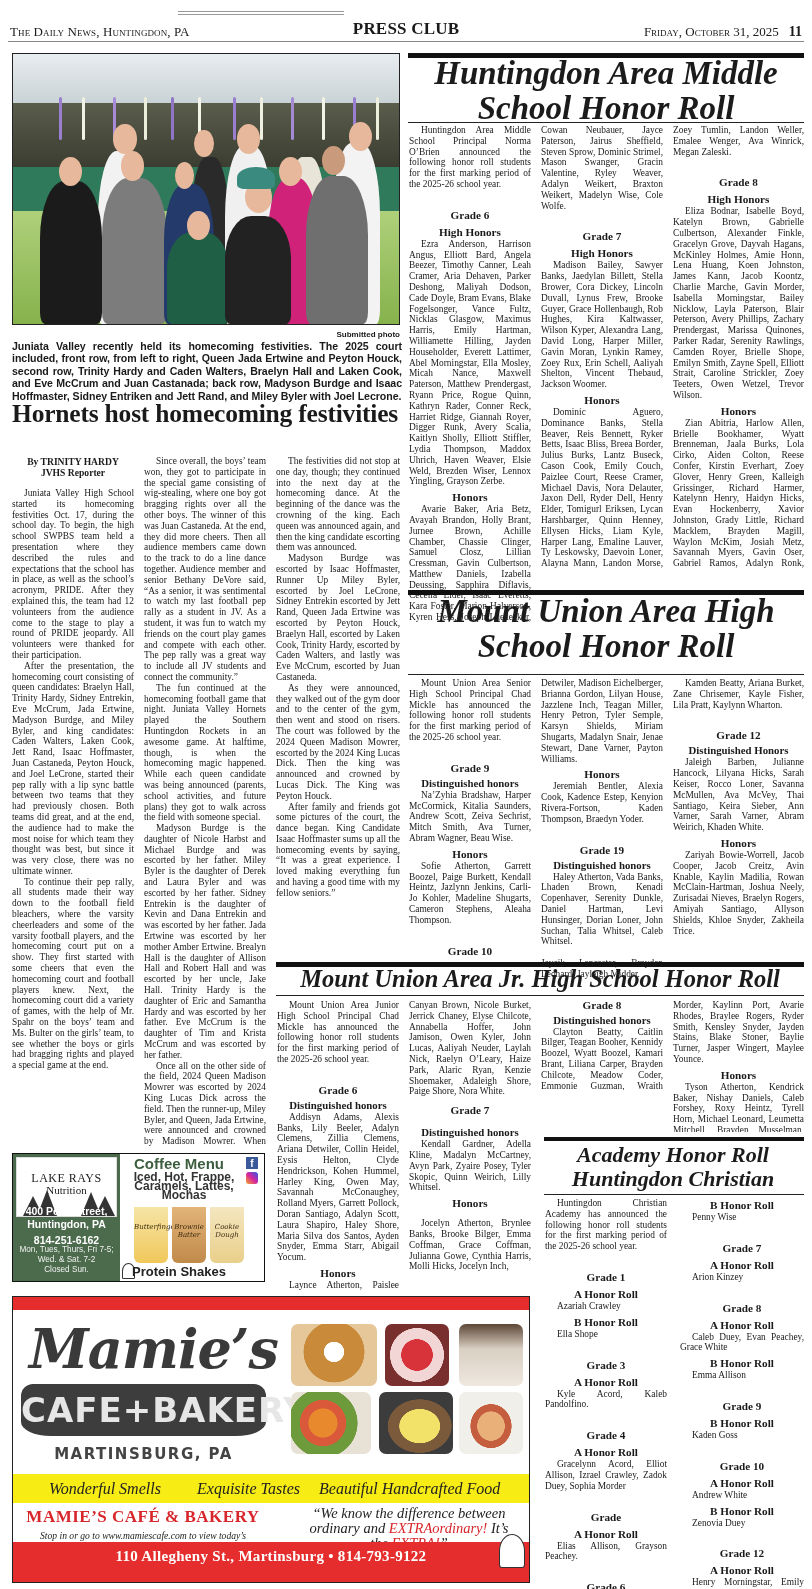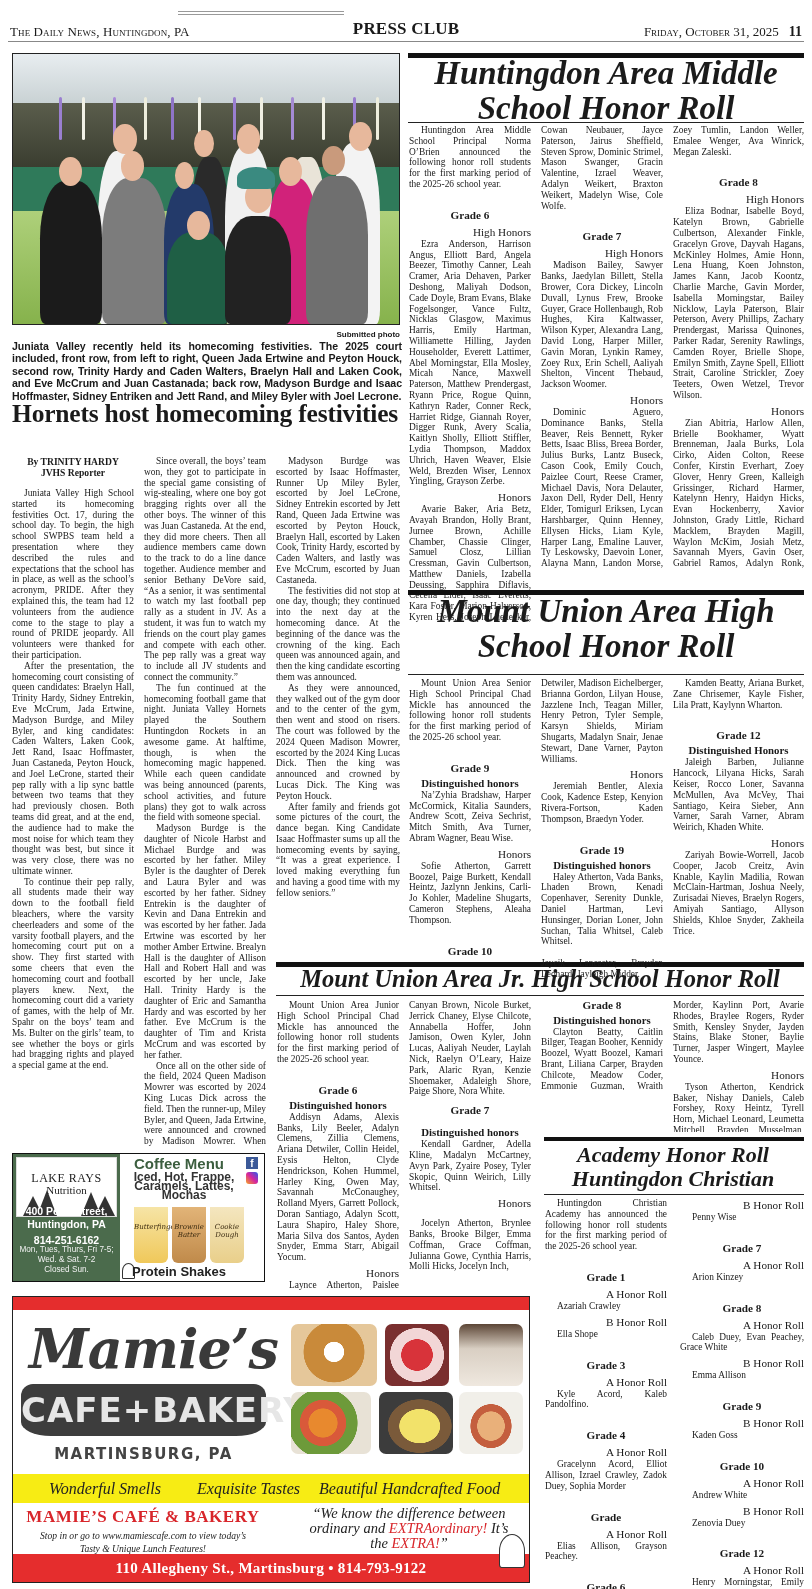--- a/index.html
+++ b/index.html
@@ -25,21 +25,21 @@
 .headline{left:12px;width:392px;top:399px;font-size:25.5px;font-weight:bold;white-space:nowrap;letter-spacing:-.2px}
 .col{position:absolute;font-size:9.4px;line-height:10.8px;text-align:justify;hyphens:none}
 .col p{text-indent:12px}
 .byline{text-align:center;font-weight:bold;font-size:9.6px;line-height:11px;margin-bottom:10px}
 .byline div{text-indent:0}
 .sec-rule{position:absolute;height:6px;background:#111}
 .sec-title{position:absolute;text-align:center;font-weight:bold;font-style:italic;color:#1b1b1b;line-height:1}
 .thin{position:absolute;height:0;border-top:1px solid #222}
 .hr-col{position:absolute;font-size:9.4px;line-height:10.8px;text-align:justify}
 .hr-col .g{text-align:center;font-weight:bold;font-size:11.2px;line-height:14px;margin:18px 0 1px}
-.hr-col .h{text-align:right;font-weight:normal;font-size:11.2px;line-height:14px;margin:3px 0 0}
+.hr-col .h{text-align:center;font-weight:bold;font-size:11.2px;line-height:14px;margin:3px 0 0}
 .hr-col .dh{text-align:center;font-weight:bold;font-size:10.8px;line-height:14px;margin:1px 0 0}
 .hr-col p{text-indent:12px}
 .hr-col p.noind{text-indent:0}
 
 .ad1{left:12px;top:1153px;width:253px;height:129px;border:1.5px solid #111;background:#fff}
 .ad1-left{position:absolute;left:0;top:0;width:107px;height:100%;background:#4b6b4c}
 .ad1-logo{position:absolute;left:3px;top:3px;width:101px;height:60px;background:#fff;border:1px solid #ddd}
 .ad1-logo .mtn{position:absolute;bottom:0;width:0;height:0;border-left:10px solid transparent;border-right:10px solid transparent;border-bottom:20px solid #333}
 .ad1-logo .t1{position:absolute;left:0;width:100%;top:13px;text-align:center;font-size:12px;letter-spacing:.5px;color:#222}
 .ad1-logo .t2{position:absolute;left:0;width:100%;top:26px;text-align:center;font-size:11px;color:#222}
@@ -60,21 +60,21 @@
 .ad2-mamie{position:absolute;left:8px;top:0;font-family:"DejaVu Serif",serif;font-style:italic;font-weight:bold;font-size:54px;color:#3a3a3a;letter-spacing:-1px}
 .ad2-banner{position:absolute;left:0;top:67px;width:245px;height:52px;background:#3d3d3d;border-radius:12px 12px 30px 30px/12px 12px 14px 14px;color:#e6e6e6;text-align:center;font-family:"DejaVu Sans",sans-serif;font-weight:bold;font-size:34px;line-height:52px;letter-spacing:1px}
 .ad2-town{position:absolute;left:0;width:245px;top:128px;text-align:center;font-family:"DejaVu Sans",sans-serif;font-weight:bold;font-size:15px;color:#444;letter-spacing:1.5px}
 .ad2-food{position:absolute;width:86px;height:62px;border-radius:7px}
 .ad2-yellow{position:absolute;left:0;top:177px;width:100%;height:29px;background:#f7ec14;font-style:italic;font-size:16px;line-height:29px;color:#222}
 .ad2-yellow span{position:absolute}
 .ad2-name{position:absolute;left:0;width:260px;top:210px;text-align:center;color:#d8262b;font-weight:bold;font-size:17px;letter-spacing:.5px}
 .ad2-stop{position:absolute;left:0;width:260px;top:232px;text-align:center;font-style:italic;font-size:9.6px;line-height:13px;color:#222}
 .ad2-quote{position:absolute;left:290px;width:212px;top:209px;text-align:center;font-style:italic;font-size:14.5px;line-height:15px;color:#222}
 .ad2-quote .red{color:#d8262b}
-.ad2-bot{position:absolute;left:0;bottom:0;width:100%;height:28px;background:#e52d2d;color:#fff;text-align:center;font-weight:bold;font-size:15px;line-height:28px;letter-spacing:.3px}
+.ad2-bot{position:absolute;left:0;bottom:0;width:100%;height:40px;background:#e52d2d;color:#fff;text-align:center;font-weight:bold;font-size:15px;line-height:28px;letter-spacing:.3px}
 </style>
 </head>
 <body>
 
 <div class="abs masthead-rule-top"></div>
 <div class="abs mast-left">The Daily News, Huntingdon, PA</div>
 <div class="abs mast-center">PRESS CLUB</div>
 <div class="abs mast-right"><span>Friday, October 31, 2025</span><b>11</b></div>
 <div class="abs mast-rule"></div>
 
@@ -134,43 +134,43 @@
   <p>After the presentation, the homecoming court consisting of queen candidates: Braelyn Hall, Trinity Hardy, Sidney Entrekin, Eve McCrum, Jada Ertwine, Madyson Burdge, and Miley Byler, and king candidates: Caden Walters, Laken Cook, Jett Rand, Isaac Hoffmaster, Juan Castaneda, Peyton Houck, and Joel LeCrone, started their pep rally with a lip sync battle between two teams that they had previously chosen. Both teams did great, and at the end, the audience had to make the most noise for which team they thought was best, but since it was very close, there was no ultimate winner.</p>
   <p>To continue their pep rally, all students made their way down to the football field bleachers, where the varsity cheerleaders and some of the varsity football players, and the homecoming court put on a show. They first started with some cheers that even the homecoming court and football players knew. Next, the homecoming court did a variety of games, with the help of Mr. Spahr on the boys’ team and Ms. Bulter on the girls’ team, to see whether the boys or girls had bragging rights and played a special game at the end.</p>
 </div>
 <div class="col" style="left:144px;top:456px;width:122px;height:690px;overflow:hidden">
   <p>Since overall, the boys’ team won, they got to participate in the special game consisting of wig-stealing, where one boy got bragging rights over all the other boys. The winner of this was Juan Castaneda. At the end, they did more cheers. Then all audience members came down to the track to do a line dance together. Audience member and senior Bethany DeVore said, “As a senior, it was sentimental to watch my last football pep rally as a student in JV. As a student, it was fun to watch my friends on the court play games and compete with each other. The pep rally was a great way to include all JV students and connect the community.”</p>
   <p>The fun continued at the homecoming football game that night. Juniata Valley Hornets played the Southern Huntingdon Rockets in an awesome game. At halftime, though, is when the homecoming magic happened. While each queen candidate was being announced (parents, school activities, and future plans) they got to walk across the field with someone special.</p>
   <p>Madyson Burdge is the daughter of Nicole Harbst and Michael Burdge and was escorted by her father. Miley Byler is the daughter of Derek and Laura Byler and was escorted by her father. Sidney Entrekin is the daughter of Kevin and Dana Entrekin and was escorted by her father. Jada Ertwine was escorted by her mother Amber Ertwine. Brealyn Hall is the daughter of Allison Hall and Robert Hall and was escorted by her uncle, Jake Hall. Trinity Hardy is the daughter of Eric and Samantha Hardy and was escorted by her father. Eve McCrum is the daughter of Tim and Krista McCrum and was escorted by her father.</p>
   <p>Once all on the other side of the field, 2024 Queen Madison Mowrer was escorted by 2024 King Lucas Dick across the field. Then the runner-up, Miley Byler, and Queen, Jada Ertwine, were announced and crowned by Madison Mowrer. When asked how it felt to win Homecoming Queen, Jada stated, “Being voted homecoming queen was an emotional thing for me. I was never seen as the high school definition of popular. But now, seeing how many people voted for me, some even saying it was because I was a genuine person, it meant a lot to me. Not only does it show me how others have grown, but that I’m doing well as a classmate, student, and friend. Not only did this mean a lot to me, but it meant a lot to my mother as well.” The game ended with a Hornet win of a 35-6 score.</p>
 </div>
 <div class="col" style="left:276px;top:456px;width:124px;height:500px;overflow:hidden">
+  <p>The festivities did not stop at one day, though; they continued into the next day at the homecoming dance. At the beginning of the dance was the crowning of the king. Each queen was announced again, and then the king candidate escorting them was announced.</p>
   <p>Madyson Burdge was escorted by Isaac Hoffmaster, Runner Up Miley Byler, escorted by Joel LeCrone, Sidney Entrekin escorted by Jett Rand, Queen Jada Ertwine was escorted by Peyton Houck, Braelyn Hall, escorted by Laken Cook, Trinity Hardy, escorted by Caden Walters, and lastly was Eve McCrum, escorted by Juan Castaneda.</p>
-  <p>The festivities did not stop at one day, though; they continued into the next day at the homecoming dance. At the beginning of the dance was the crowning of the king. Each queen was announced again, and then the king candidate escorting them was announced.</p>
   <p>As they were announced, they walked out of the gym door and to the center of the gym, then went and stood on risers. The court was followed by the 2024 Queen Madison Mowrer, escorted by the 2024 King Lucas Dick. Then the king was announced and crowned by Lucas Dick. The King was Peyton Houck.</p>
   <p>After family and friends got some pictures of the court, the dance began. King Candidate Isaac Hoffmaster sums up all the homecoming events by saying, “It was a great experience. I loved making everything fun and having a good time with my fellow seniors.”</p>
 </div>
 
 <div class="sec-rule" style="left:408px;top:53px;width:396px;height:5px"></div>
 <div class="sec-title" style="left:405px;width:402px;top:57px;font-size:33px">
   <div>Huntingdon Area Middle</div>
   <div style="margin-top:2px">School Honor Roll</div>
 </div>
 <div class="thin" style="left:408px;top:122px;width:396px"></div>
 
 <div class="hr-col" style="left:409px;top:125px;width:122px">
   <p>Huntingdon Area Middle School Principal Norma O’Brien announced the following honor roll students for the first marking period of the 2025-26 school year.</p>
   <div class="g">Grade 6</div>
   <div class="h">High Honors</div>
   <p>Ezra Anderson, Harrison Angus, Elliott Bard, Angela Beezer, Timothy Canner, Leah Cramer, Aria Dehaven, Parker Deshong, Maliyah Dodson, Cade Doyle, Bram Evans, Blake Fogelsonger, Vance Fultz, Nicklas Glasgow, Maximus Harris, Emily Hartman, Williamette Hilling, Jayden Householder, Everett Lattimer, Abel Morningstar, Ella Mosley, Micah Nance, Maxwell Paterson, Matthew Prendergast, Ryann Price, Rogue Quinn, Kathryn Rader, Conner Reck, Harriet Ridge, Giannah Royer, Digger Runk, Avery Scalia, Kaitlyn Sholly, Elliott Stiffler, Lydia Thompson, Maddox Uhrich, Haven Weaver, Elsie Weld, Brezden Wiser, Lennox Yingling, Grayson Zerbe.</p>
   <div class="h">Honors</div>
   <p style="height:118px;overflow:hidden">Avarie Baker, Aria Betz, Avayah Brandon, Holly Brant, Jurnee Brown, Achille Chamber, Chassie Clinger, Samuel Closz, Lillian Cressman, Gavin Culbertson, Matthew Daniels, Izabella Deussing, Sapphira Diflavis, Cecelia Elder, Isaac Everetts, Kara Foster, Marion Halverson, Kyren Hess, Joseph Luedecker, Julius Morelli, Cowan Neubauer, Jayce Paterson, Jairus Sheffield, Steven Sprow, Dominic Strimel, Mason Swanger, Gracin Valentine, Ryley Weaver, Adalyn Weikert, Braxton Weikert, Madelyn Wise, Cole Wolfe.</p>
 </div>
 <div class="hr-col" style="left:541px;top:125px;width:122px;height:444px;overflow:hidden">
-  <p class="noind">Cowan Neubauer, Jayce Paterson, Jairus Sheffield, Steven Sprow, Dominic Strimel, Mason Swanger, Gracin Valentine, Izrael Weaver, Adalyn Weikert, Braxton Weikert, Madelyn Wise, Cole Wolfe.</p>
+  <p class="noind">Cowan Neubauer, Jayce Paterson, Jairus Sheffield, Steven Sprow, Dominic Strimel, Mason Swanger, Gracin Valentine, Ryley Weaver, Adalyn Weikert, Braxton Weikert, Madelyn Wise, Cole Wolfe.</p>
   <div class="g">Grade 7</div>
   <div class="h">High Honors</div>
   <p>Madison Bailey, Sawyer Banks, Jaedylan Billett, Stella Brower, Cora Dickey, Lincoln Duvall, Lynus Frew, Brooke Guyer, Grace Hollenbaugh, Rob Hughes, Kira Kaltwasser, Wilson Kyper, Alexandra Lang, David Long, Harper Miller, Gavin Moran, Lynkin Ramey, Zoey Rux, Erin Schell, Aaliyah Shelton, Vincent Thebaud, Jackson Woomer.</p>
   <div class="h">Honors</div>
   <p>Dominic Aguero, Dominance Banks, Stella Beaver, Reis Bennett, Ryker Betts, Isaac Bliss, Breea Border, Julius Burks, Lantz Buseck, Cason Cook, Emily Couch, Paizlee Court, Reese Cramer, Michael Davis, Nora Delauter, Jaxon Dell, Ryder Dell, Henry Elder, Tomigurl Eriksen, Lycan Harshbarger, Quinn Henney, Ellysen Hicks, Liam Kyle, Harper Lang, Emaline Lauver, Ty Leskowsky, Daevoin Loner, Alayna Mann, Landon Morse, Adelyn Payne, Madeleine Peruso, Savannah Peters, Brooklyn Reed, Jacelynn Renninger, Ashtyn Rutter, Trinitty Scott, Benton Steele, Dominic Thebaud, Zoey Tumlin, Landon Weller, Emalee Wenger, Ava Winrick, Megan Zaleski.</p>
 </div>
 <div class="hr-col" style="left:673px;top:125px;width:131px;height:444px;overflow:hidden">
   <p class="noind">Zoey Tumlin, Landon Weller, Emalee Wenger, Ava Winrick, Megan Zaleski.</p>
   <div class="g">Grade 8</div>
   <div class="h">High Honors</div>

